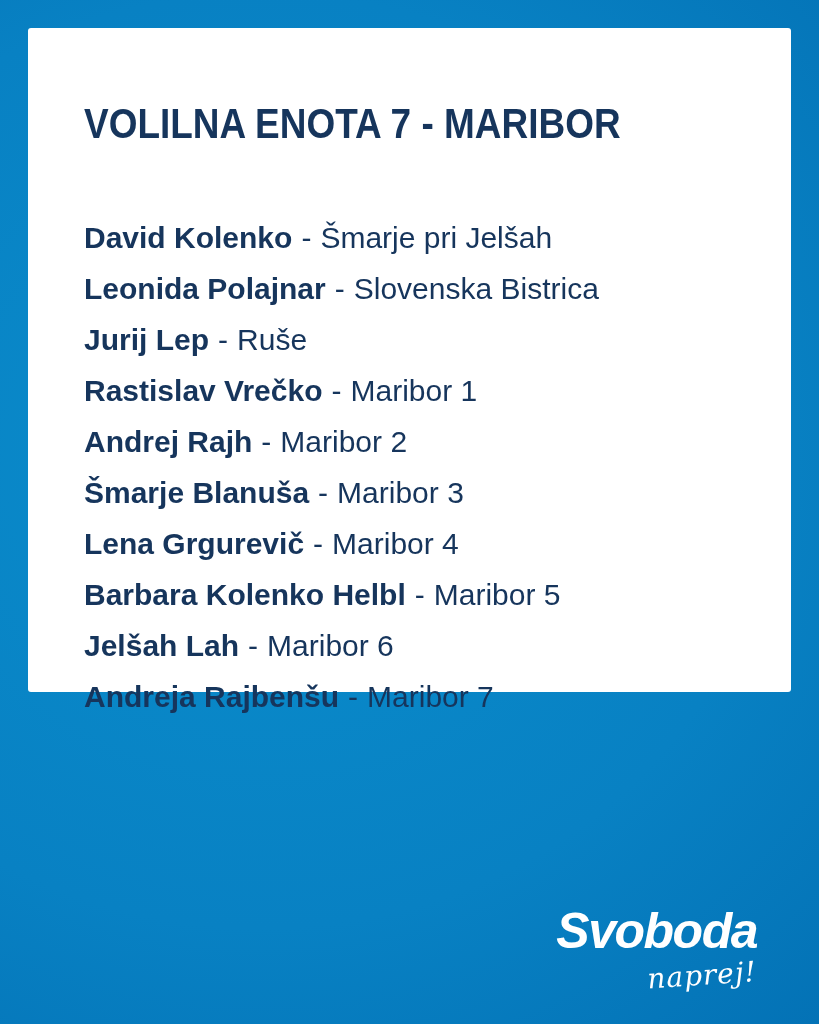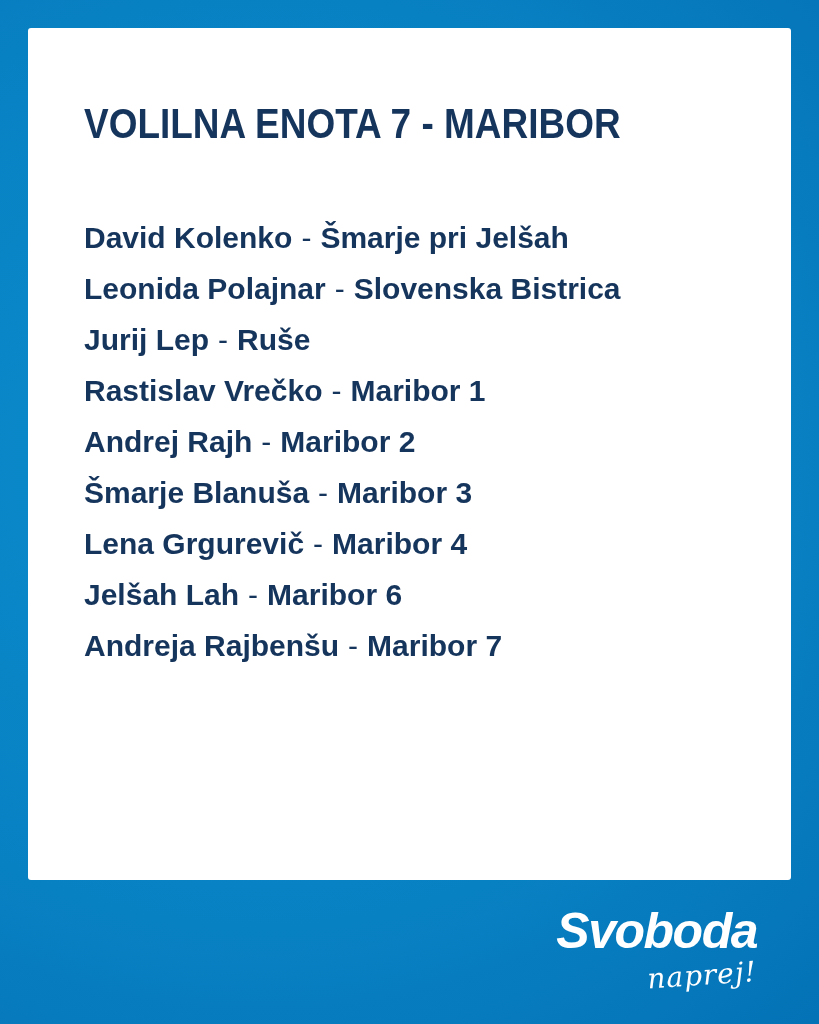--- a/index.html
+++ b/index.html
@@ -23,21 +23,21 @@
     background: radial-gradient(130% 95% at 32% 45%,
       var(--bg-light, #0a8dcc) 0%,
       var(--bg-mid, #0881c3) 48%,
       var(--bg-dark, #0067ac) 100%);
   }
   .card {
     position: absolute;
     left: 28px;
     top: 28px;
     width: 763px;
-    height: 852px;
+    height: 664px;
     background: var(--card-bg, #ffffff);
     border-radius: 3px;
     padding: 72px 30px 0 56px;
   }
   .page-title {
     display: inline-block;
     font-size: 42px;
     font-weight: bold;
     letter-spacing: 0px;
     color: var(--text-navy, #16355c);
@@ -49,21 +49,21 @@
     margin-top: 64px;
   }
   .candidate-row {
     font-size: 30px;
     line-height: 51px;
     color: var(--text-navy, #16355c);
     white-space: nowrap;
   }
   .candidate-name { font-weight: bold; }
   .candidate-sep { margin: 0 9px; font-weight: normal; }
-  .candidate-district { font-weight: bold; }
+  .candidate-district { font-weight: normal; }
   .logo {
     position: absolute;
     right: 62px;
     bottom: 38px;
     text-align: right;
     color: var(--logo-white, #ffffff);
   }
   .logo-brand {
     font-size: 50px;
     font-weight: bold;
@@ -111,20 +111,23 @@
   </div>
 
   <div class="candidate-row">
     <span class="candidate-name">Šmarje Blanuša</span><span class="candidate-sep">-</span><span class="candidate-district">Maribor 3</span>
   </div>
 
   <div class="candidate-row">
     <span class="candidate-name">Lena Grgurevič</span><span class="candidate-sep">-</span><span class="candidate-district">Maribor 4</span>
   </div>
 
+  <div class="candidate-row">
+    <span class="candidate-name">Barbara Kolenko Helbl</span><span class="candidate-sep">-</span><span class="candidate-district">Maribor 5</span>
+  </div>
 
   <div class="candidate-row">
     <span class="candidate-name">Jelšah Lah</span><span class="candidate-sep">-</span><span class="candidate-district">Maribor 6</span>
   </div>
 
   <div class="candidate-row">
     <span class="candidate-name">Andreja Rajbenšu</span><span class="candidate-sep">-</span><span class="candidate-district">Maribor 7</span>
   </div>
 </div>
   </div>

